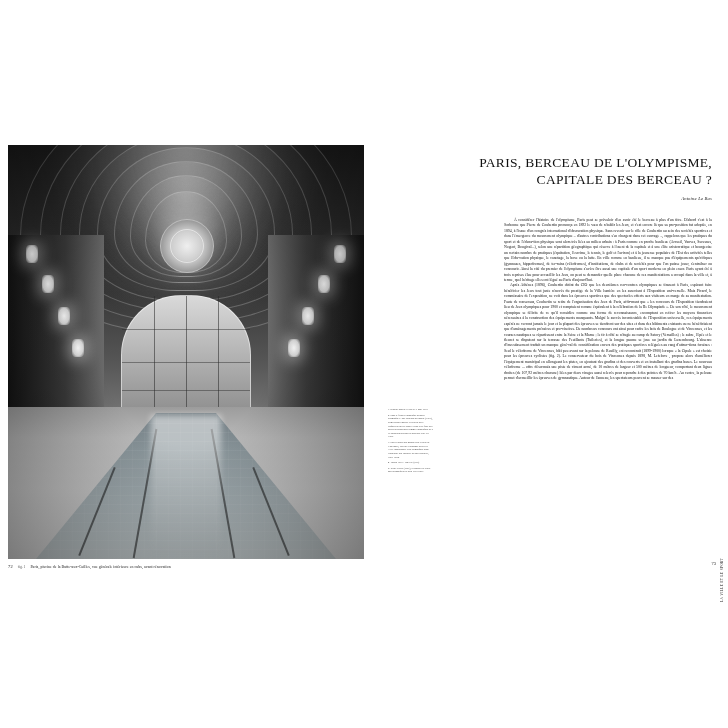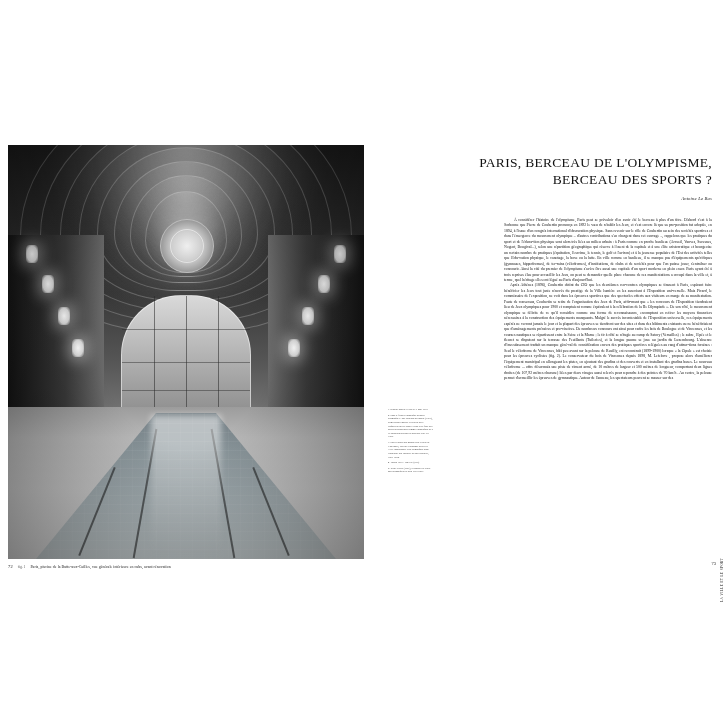--- a/index.html
+++ b/index.html
@@ -343,21 +343,21 @@
       <span class="cap-num">fig. 1</span>
       <span class="cap-text">Paris, piscine de la Butte-aux-Cailles, vue générale intérieure en cubs, avant rénovation</span>
     </div>
   </div>
 
   <div class="gutter"></div>
 
   <div class="page-right">
     <div class="title-block">
       <div class="title-line">PARIS, BERCEAU DE L'OLYMPISME,</div>
-      <div class="title-line">BERCEAU DES SPORTS ?</div>
+      <div class="title-line">CAPITALE DES BERCEAU ?</div>
       <div class="author">Antoine Le Bas</div>
     </div>
 
     <div class="body-col">
       <p>À considérer l'histoire de l'olympisme, Paris peut se prévaloir d'en avoir été le berceau à plus d'un titre. D'abord c'est à la Sorbonne que Pierre de Coubertin prononça en 1892 le vœu de rétablir les Jeux, et c'est encore là que sa pro-position fut adoptée, en 1894, à l'issue d'un congrès international d'obscuration physique. Sans revenir sur le rôle de Coubertin au sein des sociétés sportives et dans l'émergence du mouvement olympique – d'autres contributions s'en chargent dans cet ouvrage –, rappelons que les pratiques du sport et de l'éduca-tion physique sont alors très liées au milieu urbain : à Paris comme en proche banlieue (Arcueil, Vanves, Suresnes, Nogent, Bougival...), selon une répartition géographique qui réserve à l'ouest de la capitale et à une élite aristocratique et bourgeoise un certain nombre de pratiques (équitation, l'escrime, le tennis, le golf et l'aviron) et à la jeunesse populaire de l'Est des activités telles que l'édu-cation physique, le canotage, la boxe ou la lutte. En ville comme en banlieue, il se manque pas d'équipements spécifiques (gymnases, hippodromes), de ter-rains (vélodromes), d'institutions, de clubs et de sociétés pour que l'on puisse jouer, s'entraîner ou concourir. Ainsi la cité du premier de l'olympisme s'avère être aussi une capitale d'un sport moderne en plein essor. Paris ayant été à trois reprises élue pour accueillir les Jeux, on peut se demander quelle place chacune de ces manifestations a occupé dans la ville et, à terme, quel héritage elles ont légué au Paris d'aujourd'hui.</p>
       <p>Après Athènes (1896), Coubertin obtint du CIO que les deuxièmes ren-contres olympiques se tinssent à Paris, espérant faire bénéficier les Jeux tout juste rénovés du prestige de la Ville lumière en les associant à l'Exposition uni-verselle. Mais Picard, le commissaire de l'exposition, ne voit dans les épreuves sportives que des spectacles offerts aux visiteurs en marge de sa manifestation. Faute de consensus, Coubertin se retire de l'organisation des Jeux de Paris, affir-mant que « les concours de l'Exposition tiendraient lieu de Jeux olympiques pour 1900 et comptaient comme équivalent à la célébration de la IIe Olympiade ». De son côté, le mouvement olympique se félicite de ce qu'il considère comme une forme de reconnaissance, escomptant en retirer les moyens financiers nécessaires à la construction des équipements manquants. Malgré le succès incontestable de l'Exposition universelle, ces équipements espérés ne verront jamais le jour et la plupart des épreuves se tiendront sur des sites et dans des bâtiments existants ou ne bénéficiaient que d'aménagements précaires et pro-visoires. De nombreux concours ont ainsi pour cadre les bois de Boulogne et de Vincennes, et les courses nautiques se répartissent entre la Seine et la Marne ; le tir à côté se réfugie au camp de Satory (Versailles) ; le sabre, l'épée et le fleuret se disputent sur la terrasse des Feuillants (Tuileries), et la longue paume se joue au jardin du Luxembourg. L'absence d'investissement traduit un manque géné-ral de considération envers des pratiques sportives reléguées au rang d'attrac-tions foraines : Seul le vélodrome de Vincennes, bâti peu avant sur la pelouse de Reuilly, est reconstruit (1899-1900) lorsque « la Cipale » est choisie pour les épreuves cyclistes (fig. 2). Le conservateur du bois de Vincennes depuis 1898, M. Lefebvre , propose alors d'améliorer l'équipement municipal en allongeant les pistes, en ajoutant des gradins et des couverts et en installant des gradins bases. Le nouveau vélodrome ... offre désormais une piste de ciment armé, de 10 mètres de largeur et 500 mètres de longueur, comportant deux lignes droites (de 107,92 mètres chacune) liées par deux virages aussi relevés pour repondre à des pointes de 70 km/h . Au centre, la pelouse permet d'accueillir les épreuves de gymnastique. Autour de l'anneau, les spectateurs peuvent se masser sur des</p>
     </div>
 
     <div class="notes-col">
       <div class="note">1. Rushler arbeiter 1909 à Le Mai 1910.</div>

